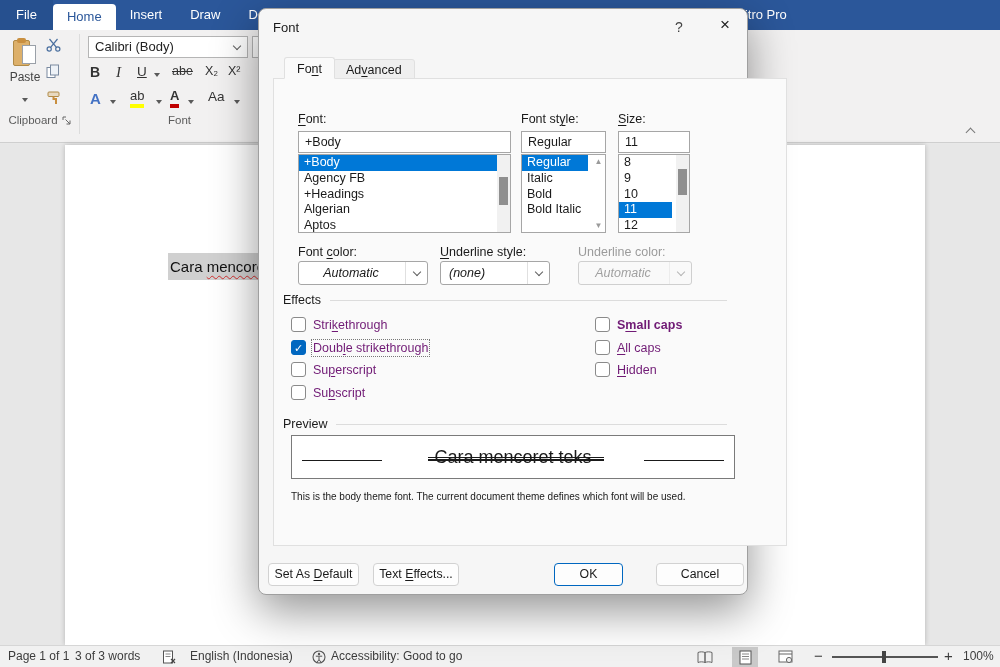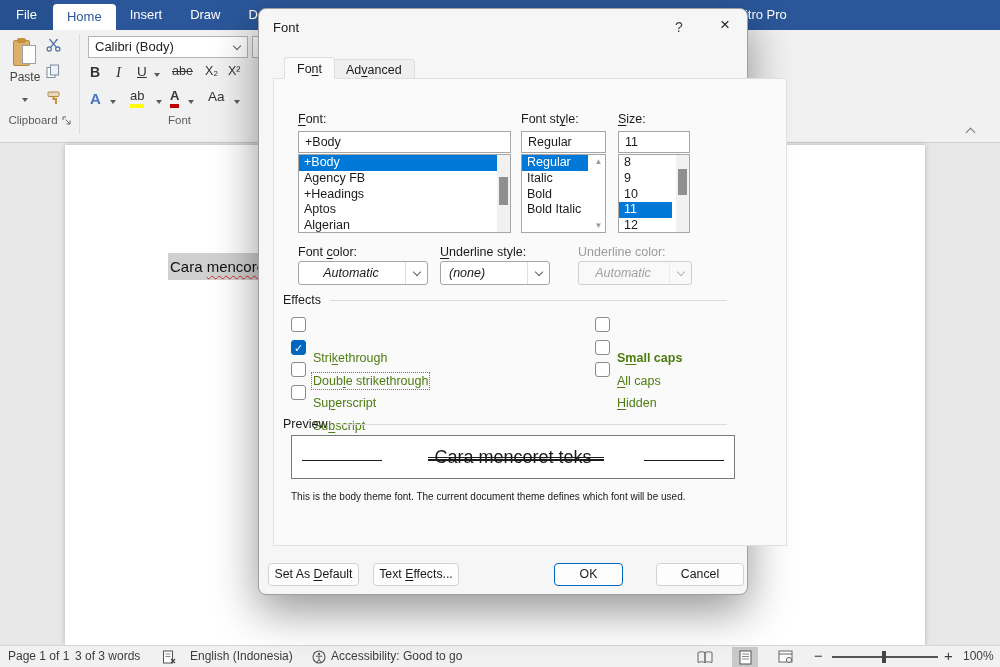--- a/index.html
+++ b/index.html
@@ -72,21 +72,21 @@
   .dcombo { position:absolute; height:24px; background:#fff; border:1px solid #a6a6a6; border-radius:3px; font-size:12.5px; color:#1a1a1a; line-height:22px; }
   .dcombo .val { position:absolute; left:0; right:24px; text-align:center;font-style:italic; }
   .dcombo .val.left { text-align:left; padding-left:8px; }
   .dcombo .cwrap { position:absolute; right:0; top:0; width:22px; height:22px; border-left:1px solid #e0e0e0; display:flex; align-items:center; justify-content:center; }
   .dcombo .vchev { margin-top:-3px; }
   .dcombo.dis { border-color:#cfcfcf; background:#f9f9f9; color:#a0a0a0; }
   .dcombo.dis .vchev { border-color:#b5b5b5; }
   .grpline { position:absolute; height:1px; background:#dcdcdc; }
   .cb { position:absolute; width:15px; height:15px; background:#fff; border:1px solid #8a8a8a; border-radius:3px; }
   .cb.checked { background:#0067c0; border-color:#0067c0; color:#fff; font-size:11px; line-height:14px; text-align:center; }
-  .cblabel { position:absolute; font-size:12.5px; color:#4d7c0f; white-space:nowrap;margin-top:33px; }
+  .cblabel { position:absolute; font-size:12.5px; color:#701a75; white-space:nowrap; }
   .cblabel.focus { outline:1px dotted #777; outline-offset:1px; }
   .pvbox { position:absolute; left:17px; top:356px; width:444px; height:44px; background:#fff; border:1px solid #7a7a7a; }
   .pvline { position:absolute; top:24px; height:1px; background:#1a1a1a; width:80px; }
   .pvtext { position:absolute; left:0; right:0; top:11px; text-align:center; font-size:18px; color:#1a1a1a; }
   .strike2 { position:relative; display:inline-block; padding:0 2px; }
   .strike2::before, .strike2::after { content:""; position:absolute; left:-4px; right:-10px; height:1.4px; background:#1a1a1a; }
   .strike2::before { top:46%; } .strike2::after { top:58%; }
   .pvnote { position:absolute; left:17px; top:412px; width:448px; font-size:10px; color:#1a1a1a; white-space:nowrap; }
   .dbtn { position:absolute; top:554px; height:23px; background:#fdfdfd; border:1px solid #d2d2d2; border-radius:4px; font-size:12.3px; color:#1a1a1a; text-align:center; line-height:21px; }
   .dbtn.primary { border:1.5px solid #0067c0; line-height:20px; }
@@ -267,22 +267,22 @@
       <div class="dlabel" style="left:344px; top:33px;"><u>S</u>ize:</div>
 
       <div class="dinput" style="left:24px; top:52px; width:213px;">+Body</div>
       <div class="dinput" style="left:247px; top:52px; width:85px;">Regular</div>
       <div class="dinput" style="left:344px; top:52px; width:72px;">11</div>
 
       <div class="dlist" style="left:24px; top:75px; width:213px;">
         <div class="li sel">+Body</div>
         <div class="li">Agency FB</div>
         <div class="li">+Headings</div>
+        <div class="li">Algerian</div>
         <div class="li">Aptos</div>
-        <div class="li">Algerian</div>
         <div class="sbar">
             <div class="sthumb" style="top:22px; height:28px;"></div>
           </div>
       </div>
       <div class="dlist" style="left:247px; top:75px; width:85px;">
         <div class="li sel" style="width:66px;">Regular</div>
         <div class="li">Italic</div>
         <div class="li">Bold</div>
         <div class="li">Bold Italic</div>
         <div class="sbar" style="background:#fff;">

